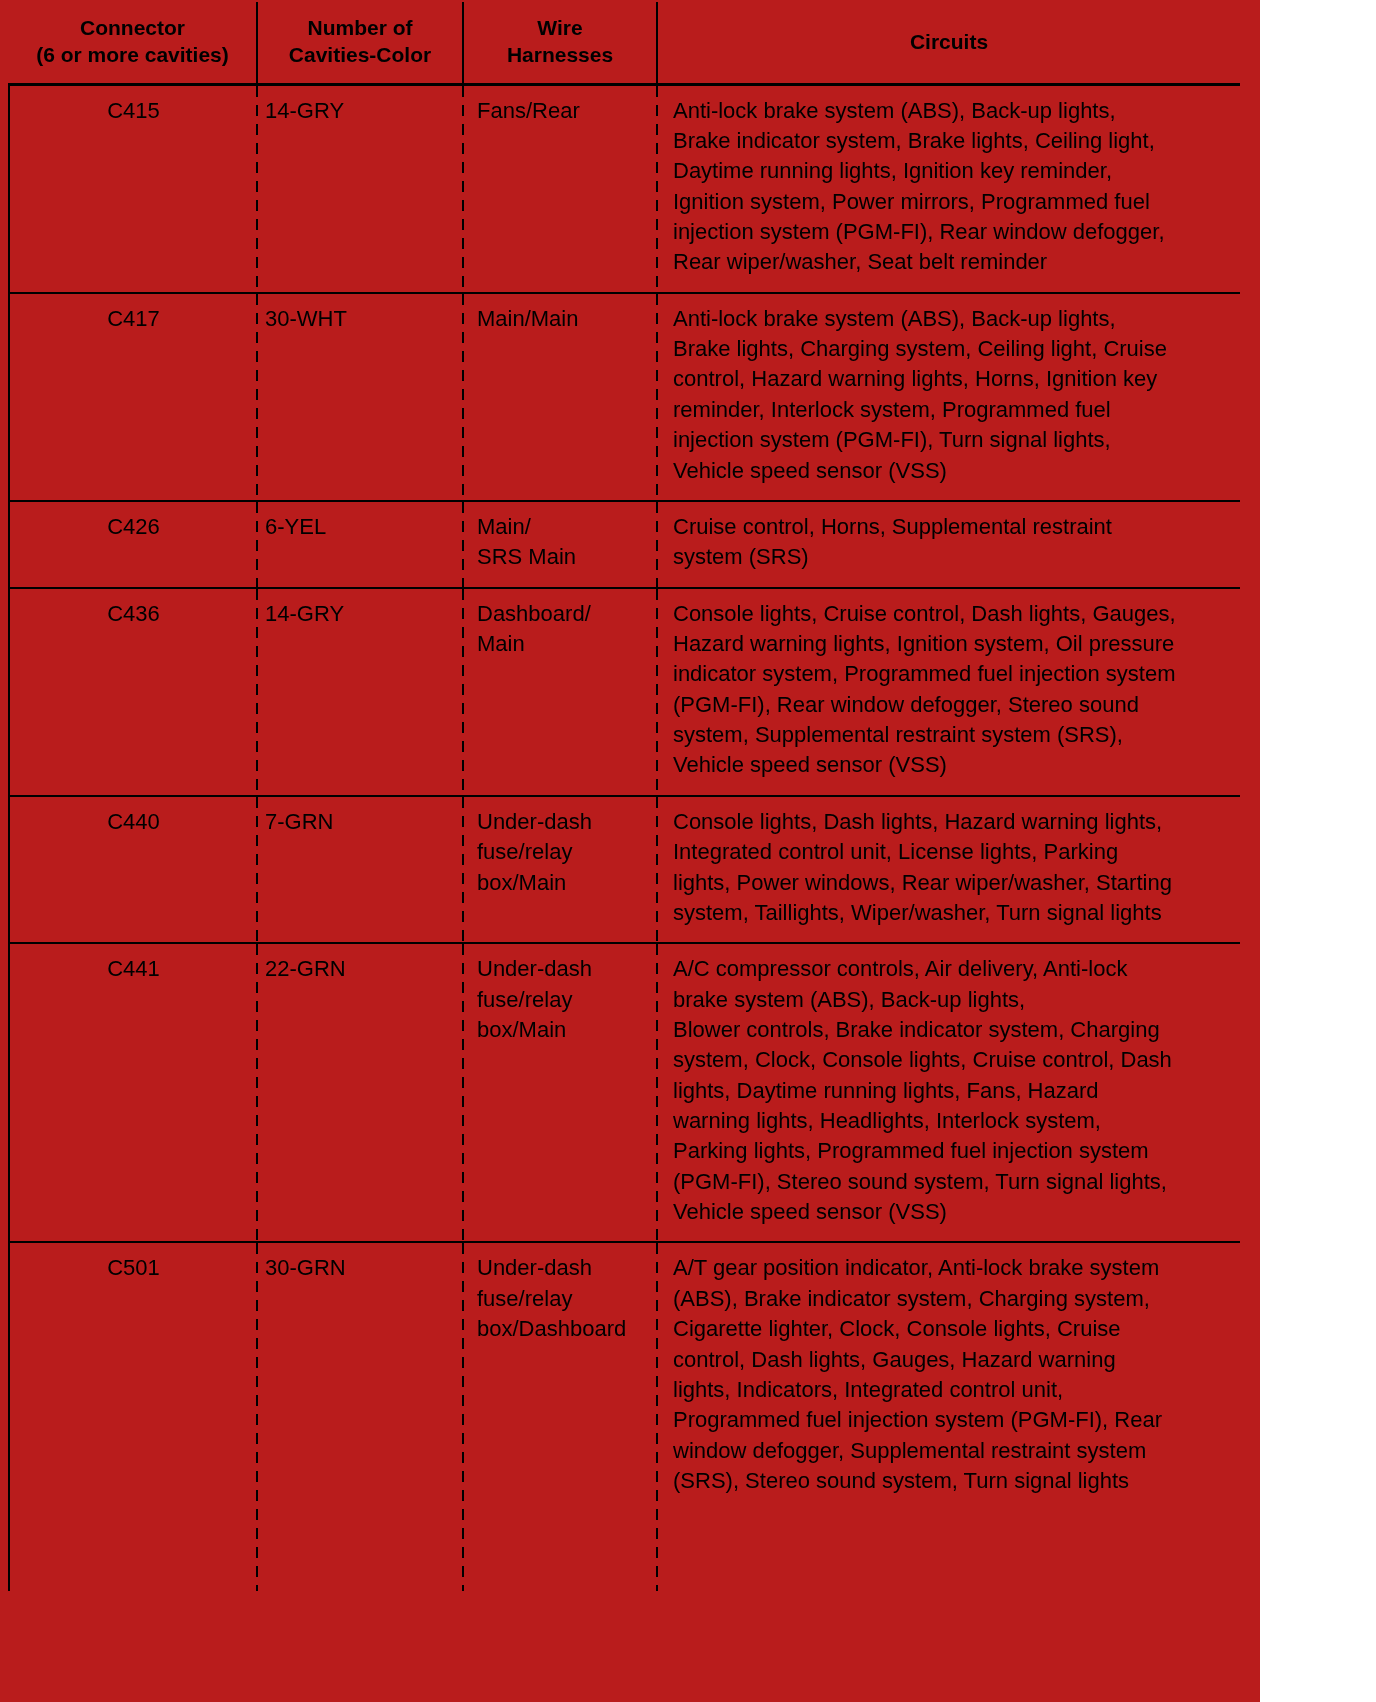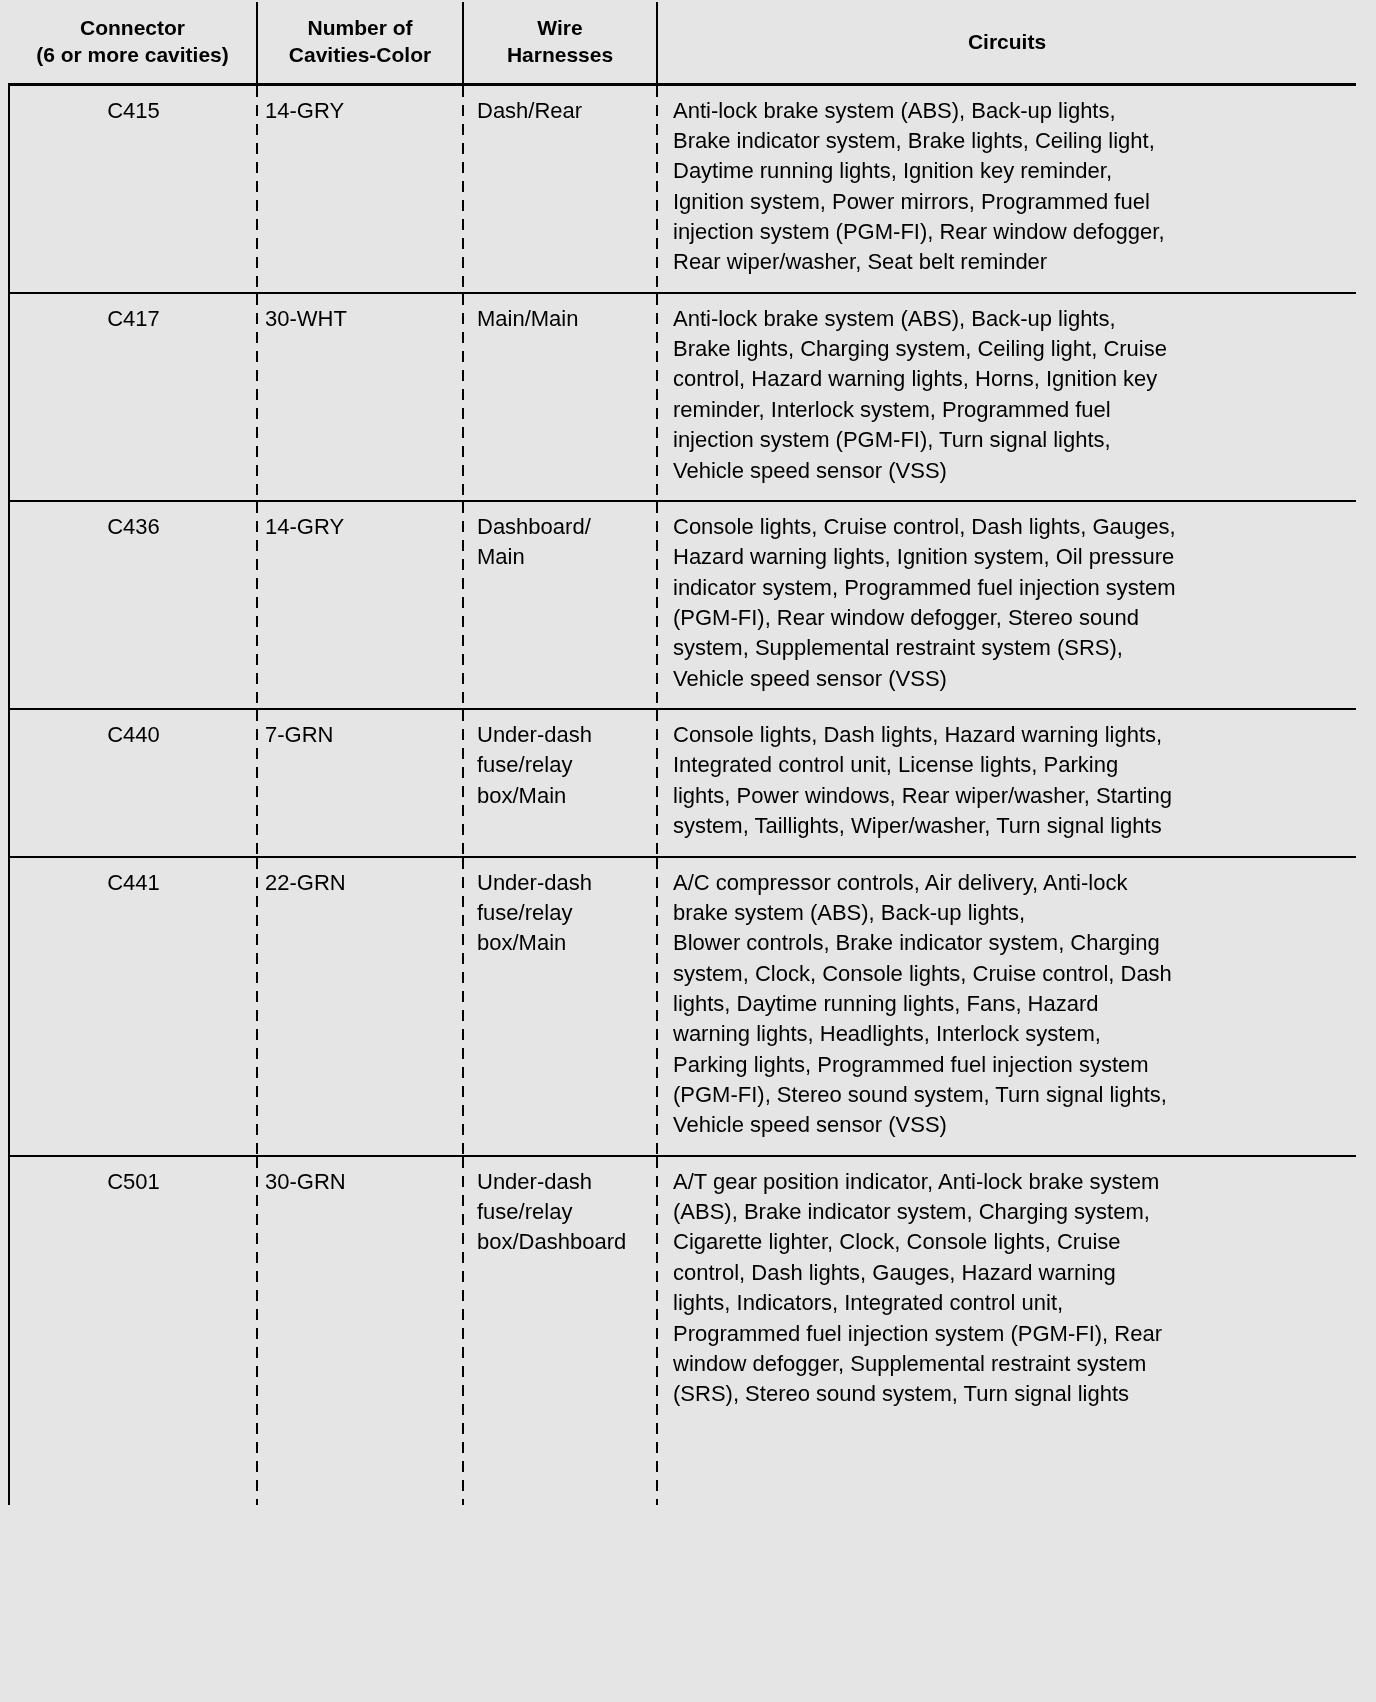--- a/index.html
+++ b/index.html
@@ -6,23 +6,23 @@
   html, body {
     margin: 0;
     padding: 0;
     background: #ffffff;
   }
   body {
     font-family: "Liberation Sans", sans-serif;
     color: #000000;
   }
   .page {
-    width: 1376px;
+    width: 1260px;
     min-height: 1702px;
-    background: #e5e5e5;
+    background: #b91c1c;
     padding: 2px 20px 0 8px;
     position: relative;
     overflow: hidden;
   }
   table.connector-table {
     width: 100%;
     border-collapse: collapse;
     table-layout: fixed;
   }
   col.col-connector { width: 248px; }
@@ -98,38 +98,46 @@
 Cavities-Color</th>
         <th>Wire
 Harnesses</th>
         <th>Circuits</th>
       </tr>
     </thead>
     <tbody>
       <tr>
         <td class="cell-connector">C415</td>
         <td class="cell-cavities">14-GRY</td>
-        <td class="cell-harness">Dash/Rear</td>
+        <td class="cell-harness">Fans/Rear</td>
         <td class="cell-circuits">Anti-lock brake system (ABS), Back-up lights,
 Brake indicator system, Brake lights, Ceiling light,
 Daytime running lights, Ignition key reminder,
 Ignition system, Power mirrors, Programmed fuel
 injection system (PGM-FI), Rear window defogger,
 Rear wiper/washer, Seat belt reminder</td>
       </tr>
       <tr>
         <td class="cell-connector">C417</td>
         <td class="cell-cavities">30-WHT</td>
         <td class="cell-harness">Main/Main</td>
         <td class="cell-circuits">Anti-lock brake system (ABS), Back-up lights,
 Brake lights, Charging system, Ceiling light, Cruise
 control, Hazard warning lights, Horns, Ignition key
 reminder, Interlock system, Programmed fuel
 injection system (PGM-FI), Turn signal lights,
 Vehicle speed sensor (VSS)</td>
+      </tr>
+      <tr>
+        <td class="cell-connector">C426</td>
+        <td class="cell-cavities">6-YEL</td>
+        <td class="cell-harness">Main/
+SRS Main</td>
+        <td class="cell-circuits">Cruise control, Horns, Supplemental restraint
+system (SRS)</td>
       </tr>
       <tr>
         <td class="cell-connector">C436</td>
         <td class="cell-cavities">14-GRY</td>
         <td class="cell-harness">Dashboard/
 Main</td>
         <td class="cell-circuits">Console lights, Cruise control, Dash lights, Gauges,
 Hazard warning lights, Ignition system, Oil pressure
 indicator system, Programmed fuel injection system
 (PGM-FI), Rear window defogger, Stereo sound

